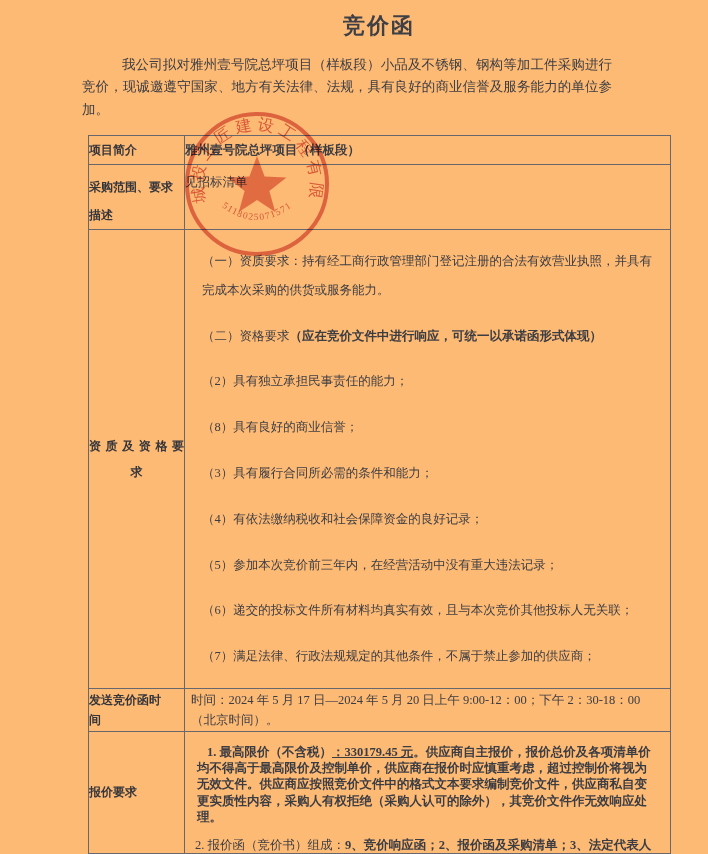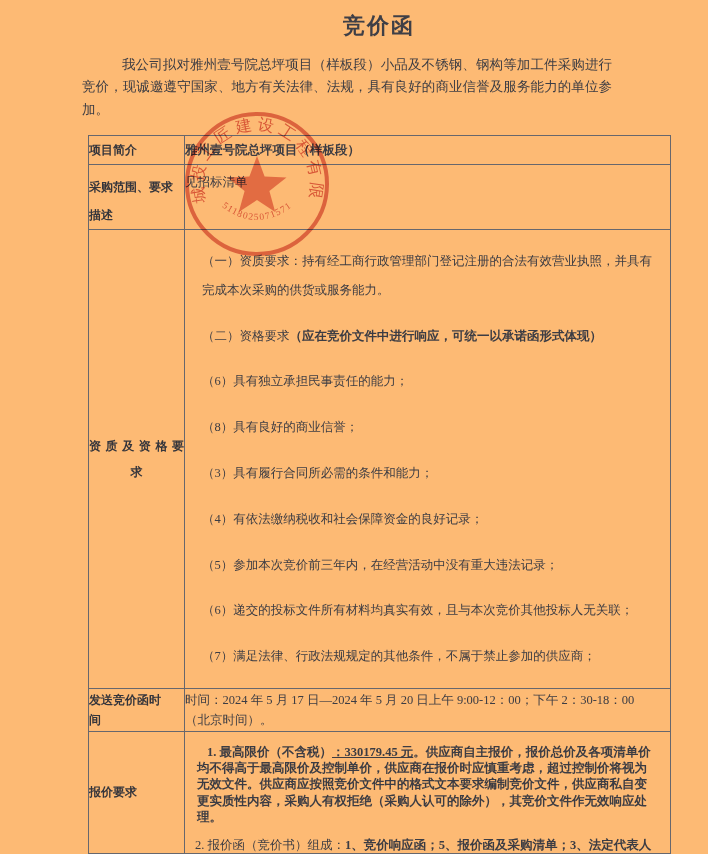--- a/index.html
+++ b/index.html
@@ -83,44 +83,44 @@
       <td colspan="3" class="valcell">见招标清单</td>
     </tr>
     <tr style="height:303px">
       <td class="quallabel">
         <div class="just-line" style="line-height:26px">资质及资格要</div>
         <div class="center-line" style="line-height:26px">求</div>
       </td>
       <td colspan="3" class="qualcell">
         <p class="qpara">（一）资质要求：持有经工商行政管理部门登记注册的合法有效营业执照，并具有完成本次采购的供货或服务能力。</p>
         <p class="qpara"><span>（二）资格要求</span><span class="b">（应在竞价文件中进行响应，可统一以承诺函形式体现）</span></p>
-        <p class="qpara">（6）具有独立承担民事责任的能力；</p>
+        <p class="qpara">（2）具有独立承担民事责任的能力；</p>
         <p class="qpara">（8）具有良好的商业信誉；</p>
         <p class="qpara">（3）具有履行合同所必需的条件和能力；</p>
         <p class="qpara">（4）有依法缴纳税收和社会保障资金的良好记录；</p>
         <p class="qpara">（5）参加本次竞价前三年内，在经营活动中没有重大违法记录；</p>
         <p class="qpara">（6）递交的投标文件所有材料均真实有效，且与本次竞价其他投标人无关联；</p>
         <p class="qpara">（7）满足法律、行政法规规定的其他条件，不属于禁止参加的供应商；</p>
       </td>
     </tr>
     <tr style="height:43px">
       <td class="labelcell sendcell">
         <div>发送竞价函时</div>
         <div>间</div>
       </td>
-      <td colspan="3" class="sendcell" style="">
+      <td colspan="3" class="sendcell" style="padding-left:6px">
         <div>时间：2024 年 5 月 17 日—2024 年 5 月 20 日上午 9:00-12：00；下午 2：30-18：00</div>
         <div>（北京时间）。</div>
       </td>
     </tr>
     <tr style="height:99px">
       <td class="labelcell">报价要求</td>
       <td colspan="3" class="quotecell">
         <p class="quote-p"><span class="qhead">1. 最高限价（不含税）</span><span class="price">：330179.45 元</span><span>。供应商自主报价，报价总价及各项清单价均不得高于最高限价及控制单价，供应商在报价时应慎重考虑，超过控制价将视为无效文件。供应商应按照竞价文件中的格式文本要求编制竞价文件，供应商私自变更实质性内容，采购人有权拒绝（采购人认可的除外），其竞价文件作无效响应处理。</span></p>
-        <p class="quote-p2"><span>2. 报价函（竞价书）组成：</span><span class="b">1、竞价响应函；5、报价函及采购清单；3、法定代表人</span></p>
+        <p class="quote-p2"><span>2. 报价函（竞价书）组成：</span><span class="b">9、竞价响应函；2、报价函及采购清单；3、法定代表人</span></p>
       </td>
     </tr>
   </tbody>
     </table>
 
   <svg class="seal" width="708" height="854" viewBox="0 0 708 854">
     <circle cx="257" cy="184" r="70" fill="none" stroke="#d05553" stroke-width="4" opacity="0.8"></circle>
     <polygon points="257,156 264.6,176.5 286.5,177.4 269.4,191 275.2,212.1 257,200 238.8,212.1 244.6,191 227.5,177.4 249.4,176.5" fill="#d9635f" opacity="0.78"></polygon>
     <defs>
       <path id="sealTopArc" d="M 206.3 202.5 A 54 54 0 1 1 307.7 202.5" fill="none"></path>

